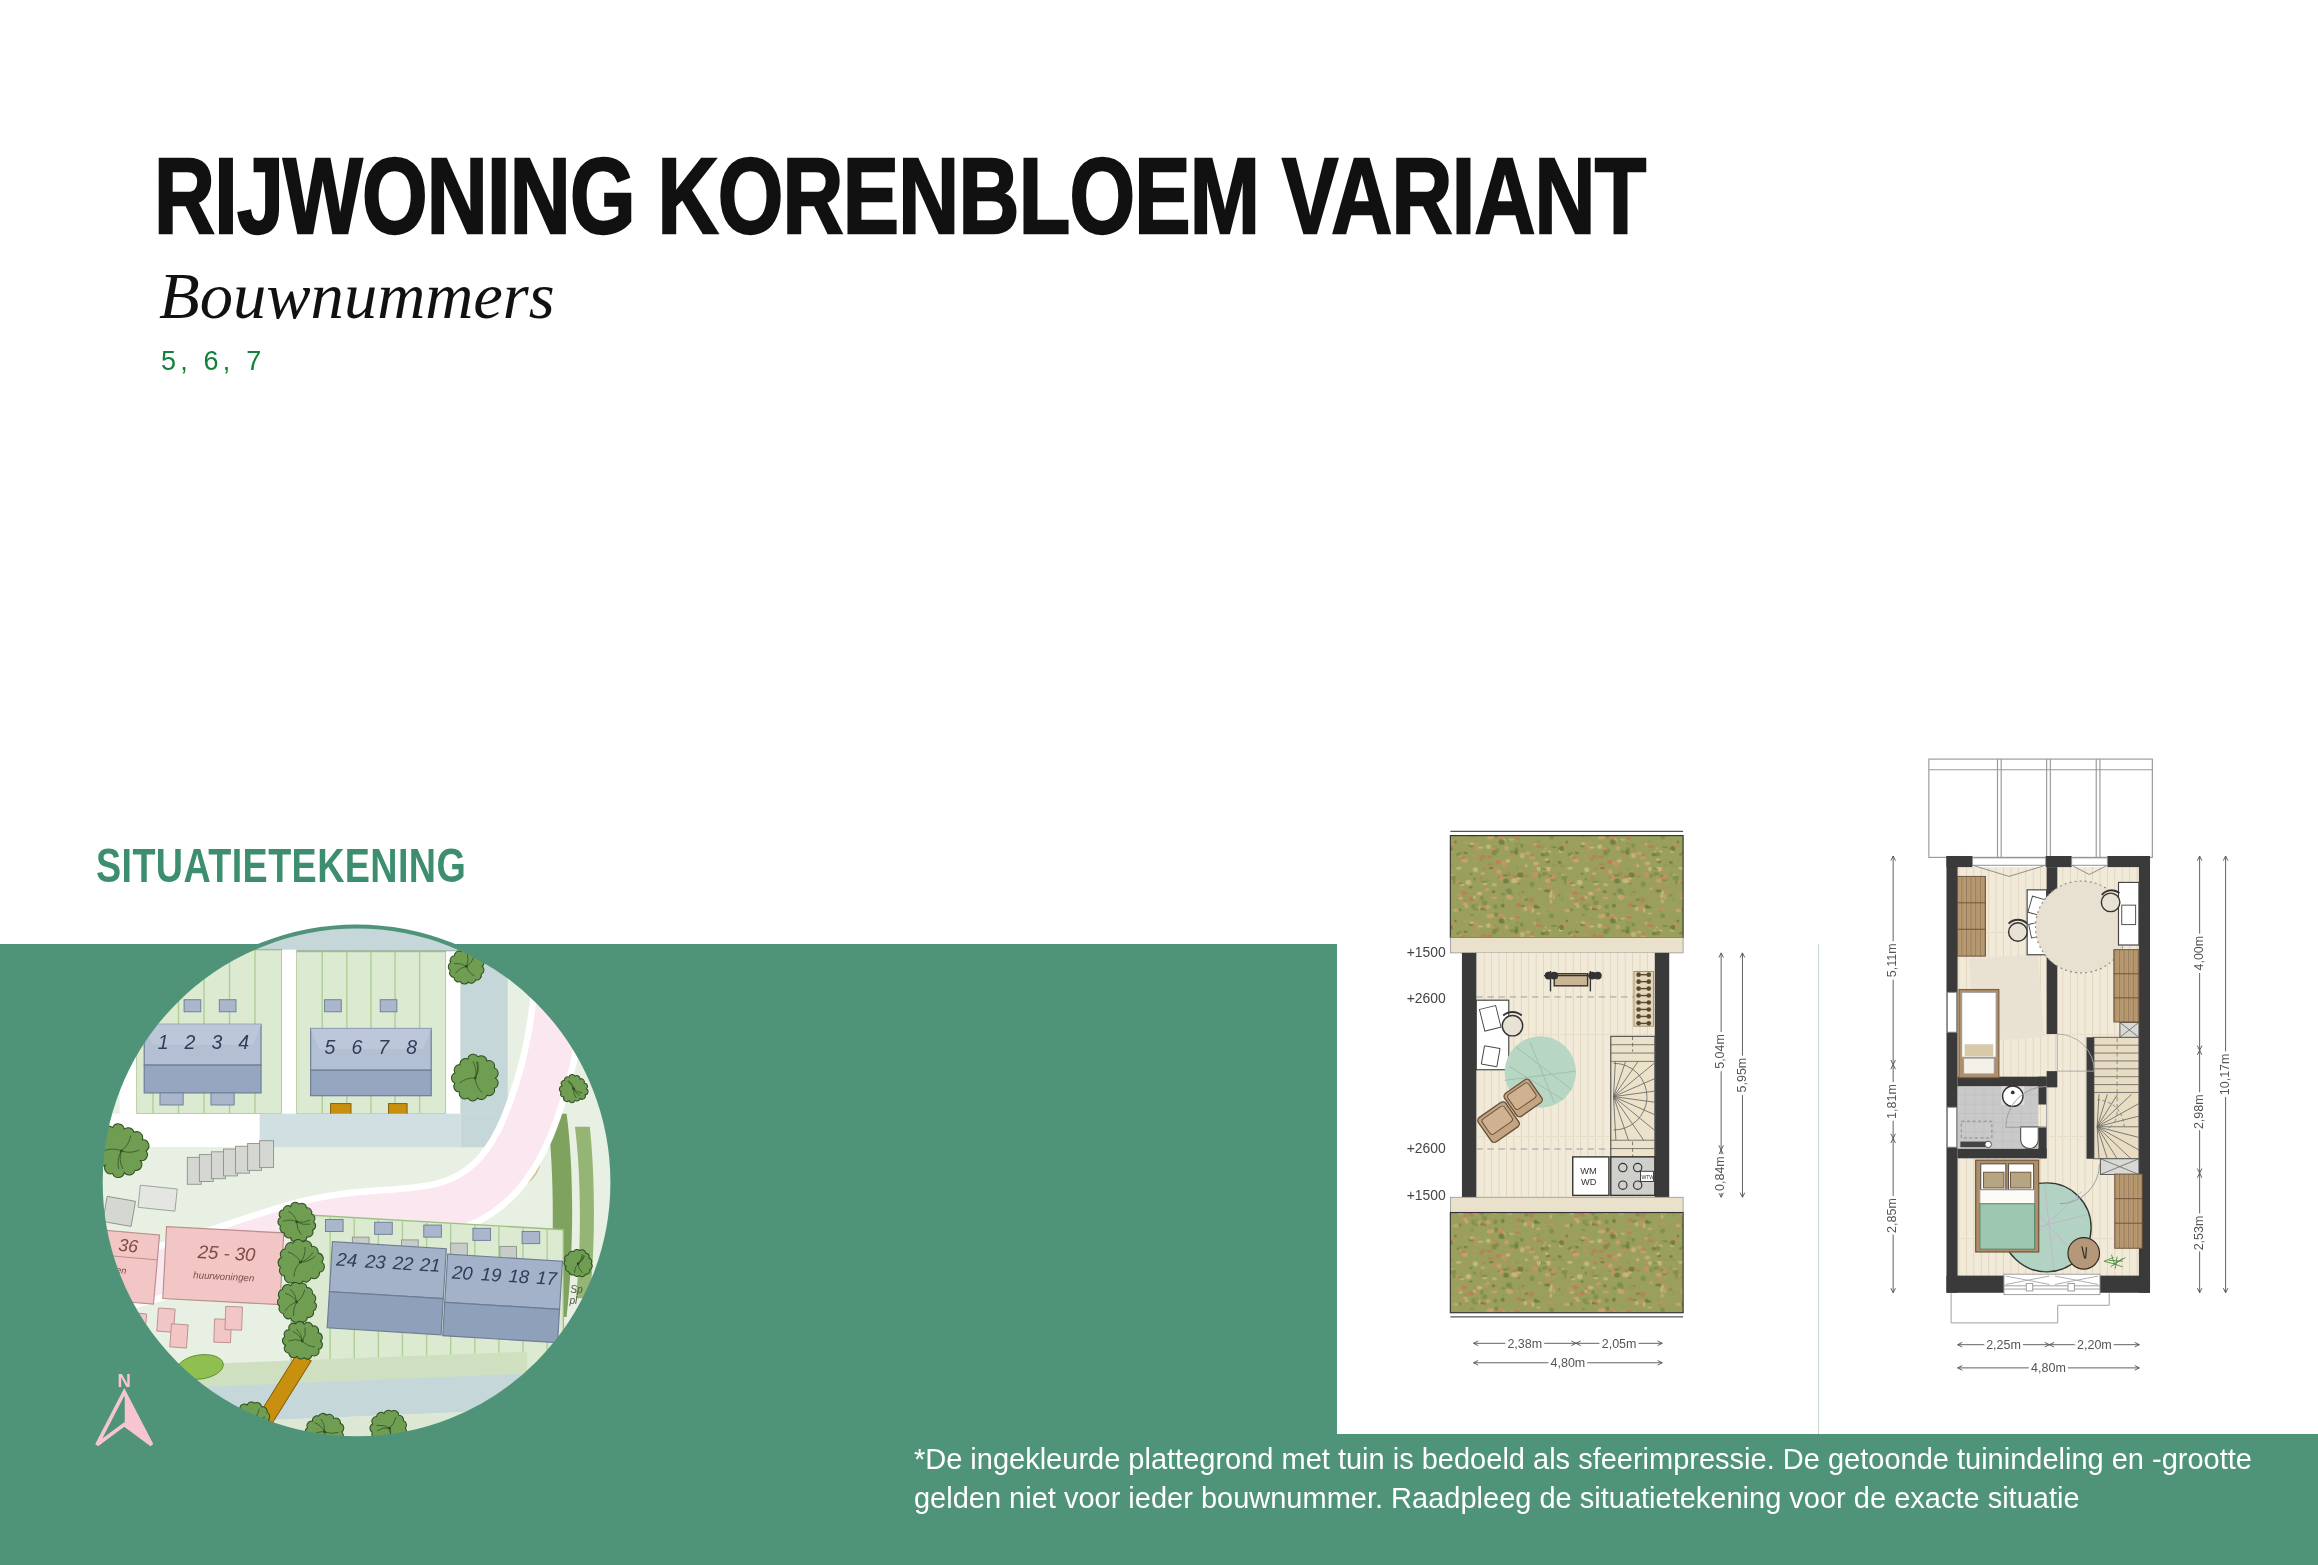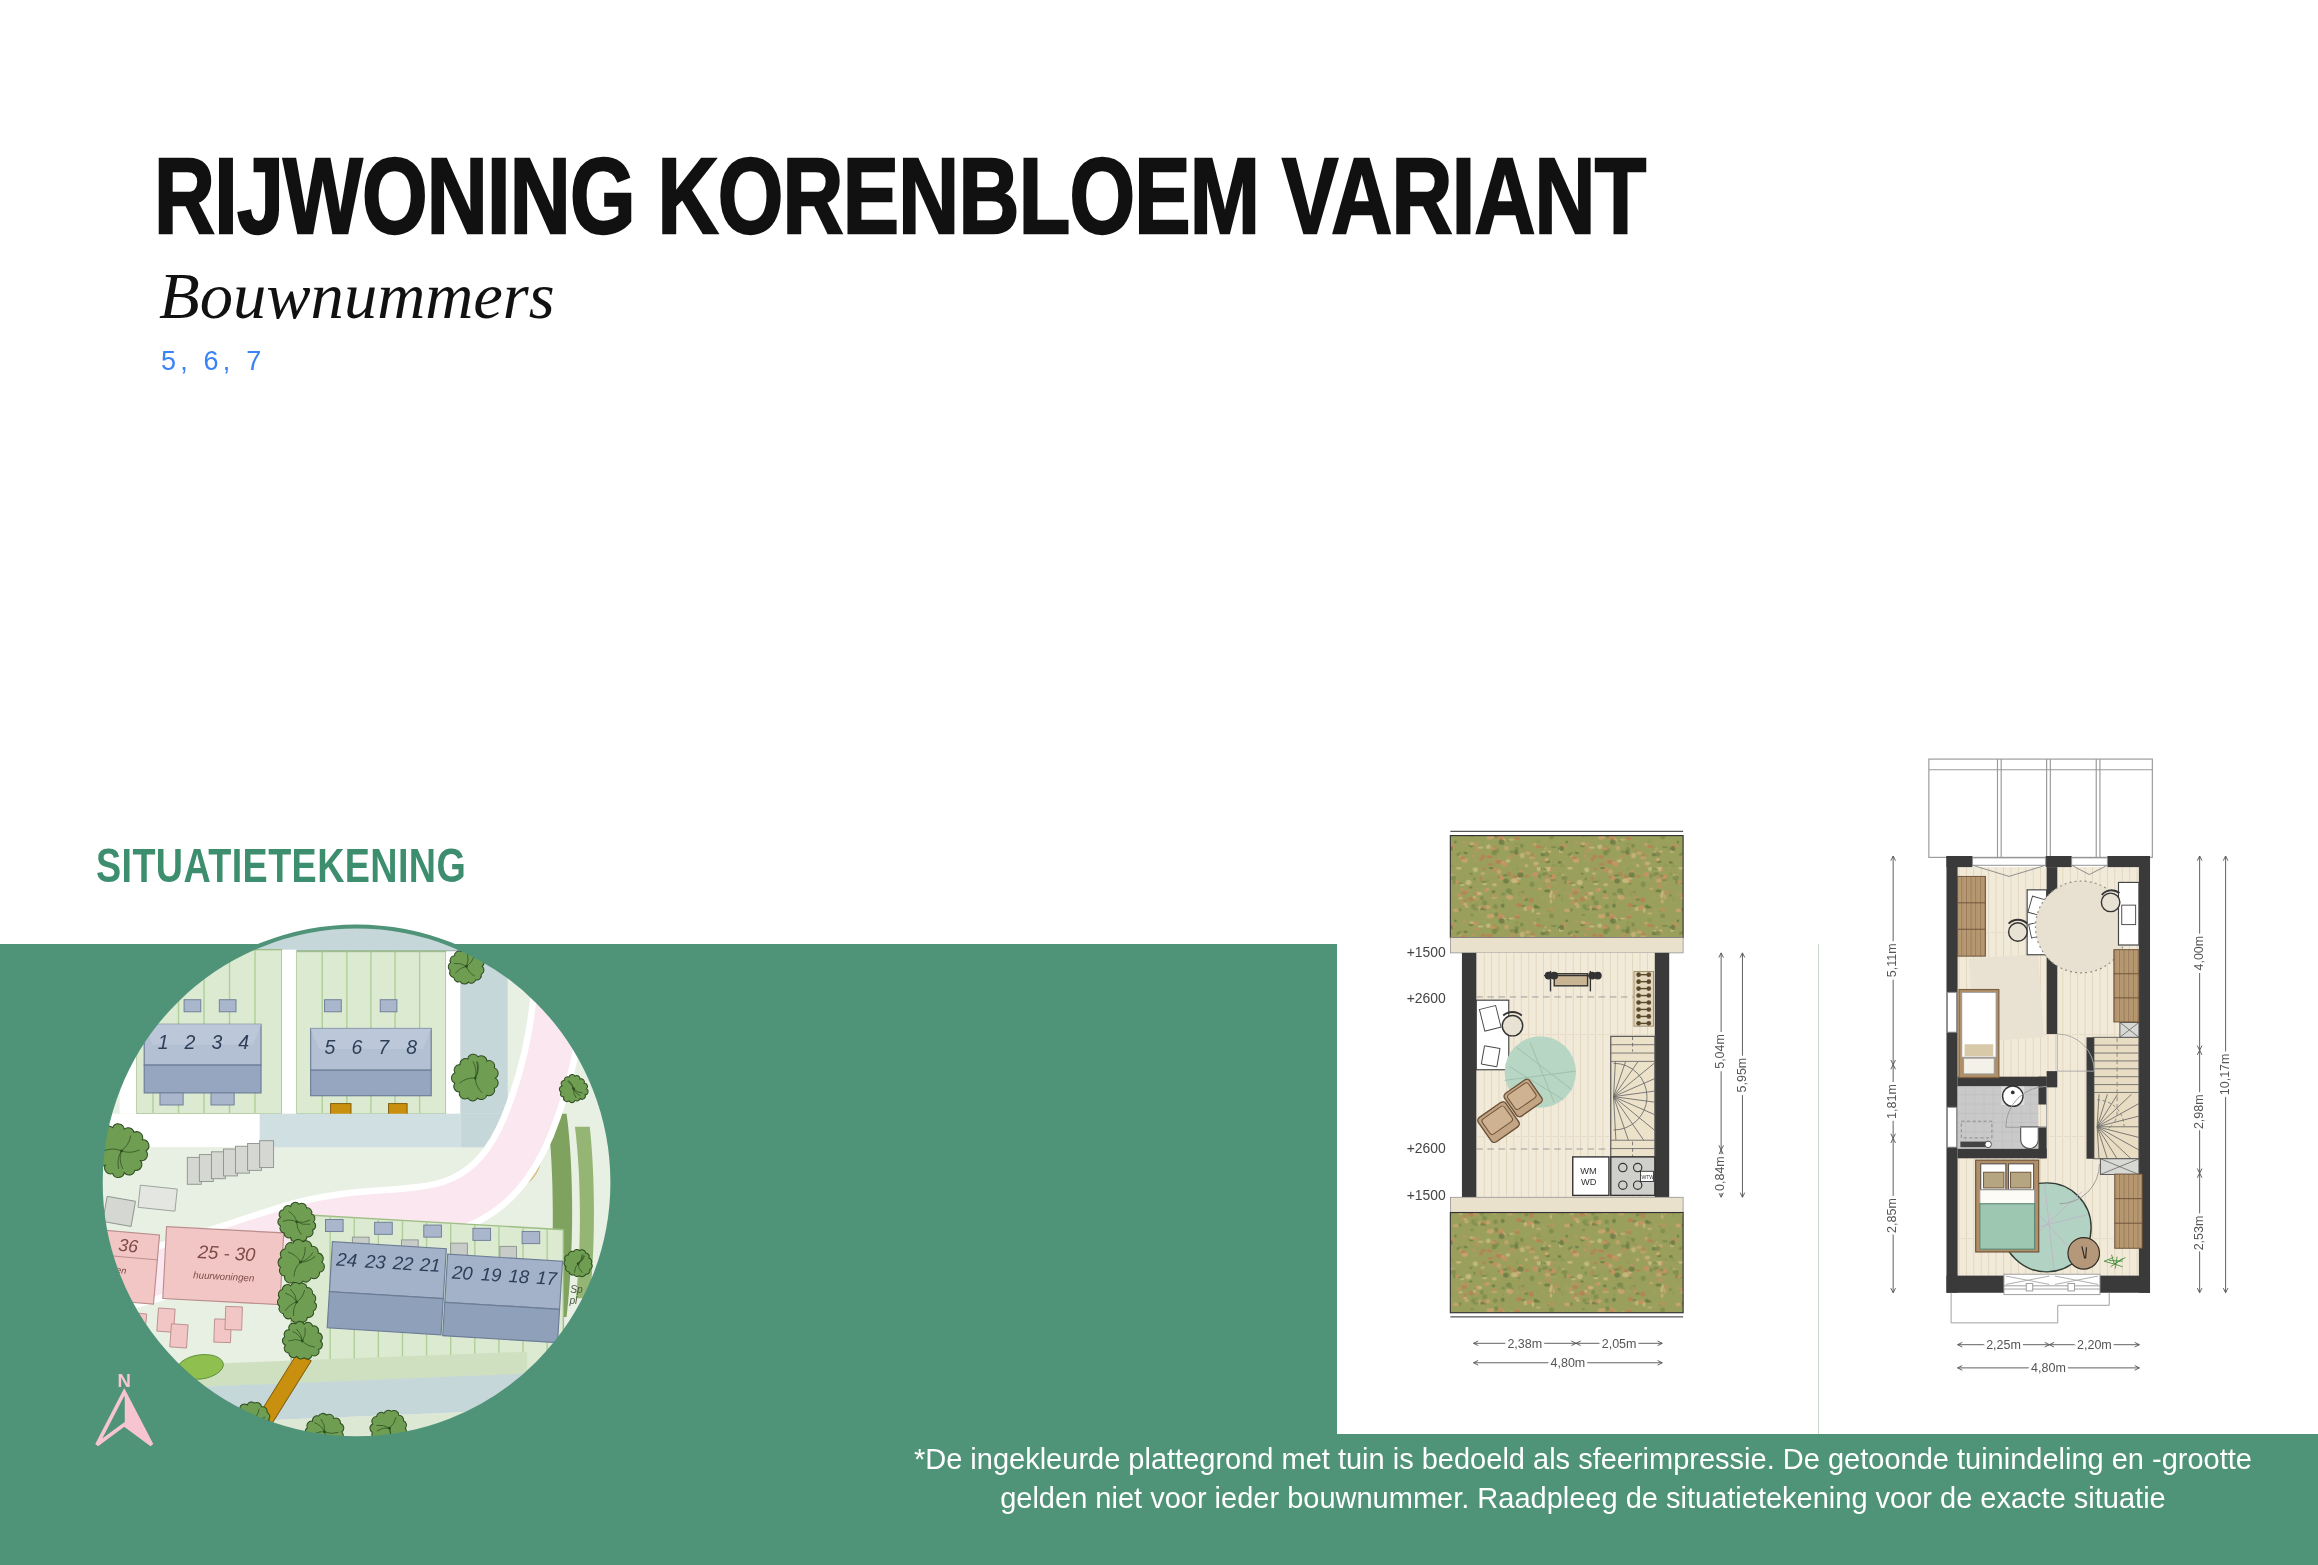--- a/index.html
+++ b/index.html
@@ -1,20 +1,20 @@
 <!DOCTYPE html>
 <html style="font-size:7.4px"><head><meta charset="utf-8"><style>html,body{margin:0;padding:0;width:2782px;height:1565px;background:#fff;overflow:hidden;}*{box-sizing:border-box;font-family:"Liberation Sans",sans-serif;}.abs{position:absolute;}</style></head><body>
 <div class="abs" style="left:0;top:944px;width:2782px;height:621px;background:#4f9379"></div>
 <div class="abs" style="left:1337px;top:0;width:1384px;height:1434px;background:#fff"></div>
 <div class="abs" style="left:1818px;top:944px;width:1.4px;height:490px;background:#c9d9cb"></div>
 <div class="abs" style="left:154px;top:143px;font-size:107px;font-weight:bold;color:#111;letter-spacing:-0.9px;white-space:nowrap;-webkit-text-stroke:2.3px #111;transform:scaleX(0.788);transform-origin:left top;line-height:1">RIJWONING KORENBLOEM VARIANT</div>
 <div class="abs" style="left:159px;top:264px;font-family:'Liberation Serif',serif;font-style:italic;font-size:65px;color:#111;transform:scaleX(1.024);transform-origin:left top;line-height:1">Bouwnummers</div>
-<div class="abs" style="left:161px;top:348px;font-size:27px;letter-spacing:4.2px;color:#3b82f6;line-height:1">5, 6, 7</div>
+<div class="abs" style="left:161px;top:348px;font-size:27px;letter-spacing:4.2px;color:#15803d;line-height:1">5, 6, 7</div>
 <div class="abs" style="left:96px;top:841px;font-size:49px;font-weight:bold;color:#3d8e6e;letter-spacing:0.5px;transform:scaleX(0.77);transform-origin:left top;line-height:1">SITUATIETEKENING</div>
-<div class="abs" style="right:66px;top:1440px;font-size:29px;color:#fff;text-align:center;line-height:1.36">*De ingekleurde plattegrond met tuin is bedoeld als sfeerimpressie. De getoonde tuinindeling en -grootte<br>gelden niet voor ieder bouwnummer. Raadpleeg de situatietekening voor de exacte situatie</div>
+<div class="abs" style="right:66px;top:1440px;font-size:29px;color:#fff;text-align:left;line-height:1.36">*De ingekleurde plattegrond met tuin is bedoeld als sfeerimpressie. De getoonde tuinindeling en -grootte<br>gelden niet voor ieder bouwnummer. Raadpleeg de situatietekening voor de exacte situatie</div>
 <svg class="abs" style="left:0;top:0" width="2782" height="1565" viewBox="0 0 6000 3375">
     <defs>
       <pattern id="plankv" width="16" height="220" patternUnits="userSpaceOnUse">
         <rect width="16" height="220" fill="#f2ead9"></rect>
         <rect x="0" width="1.6" height="220" fill="#ddd0b6"></rect>
         <rect x="4" y="30" width="11" height="1.6" fill="#e4d8c0"></rect>
       </pattern>
       <pattern id="plankh" width="220" height="16" patternUnits="userSpaceOnUse">
         <rect width="220" height="16" fill="#f2ead9"></rect>
         <rect y="0" width="220" height="1.6" fill="#ddd0b6"></rect>

